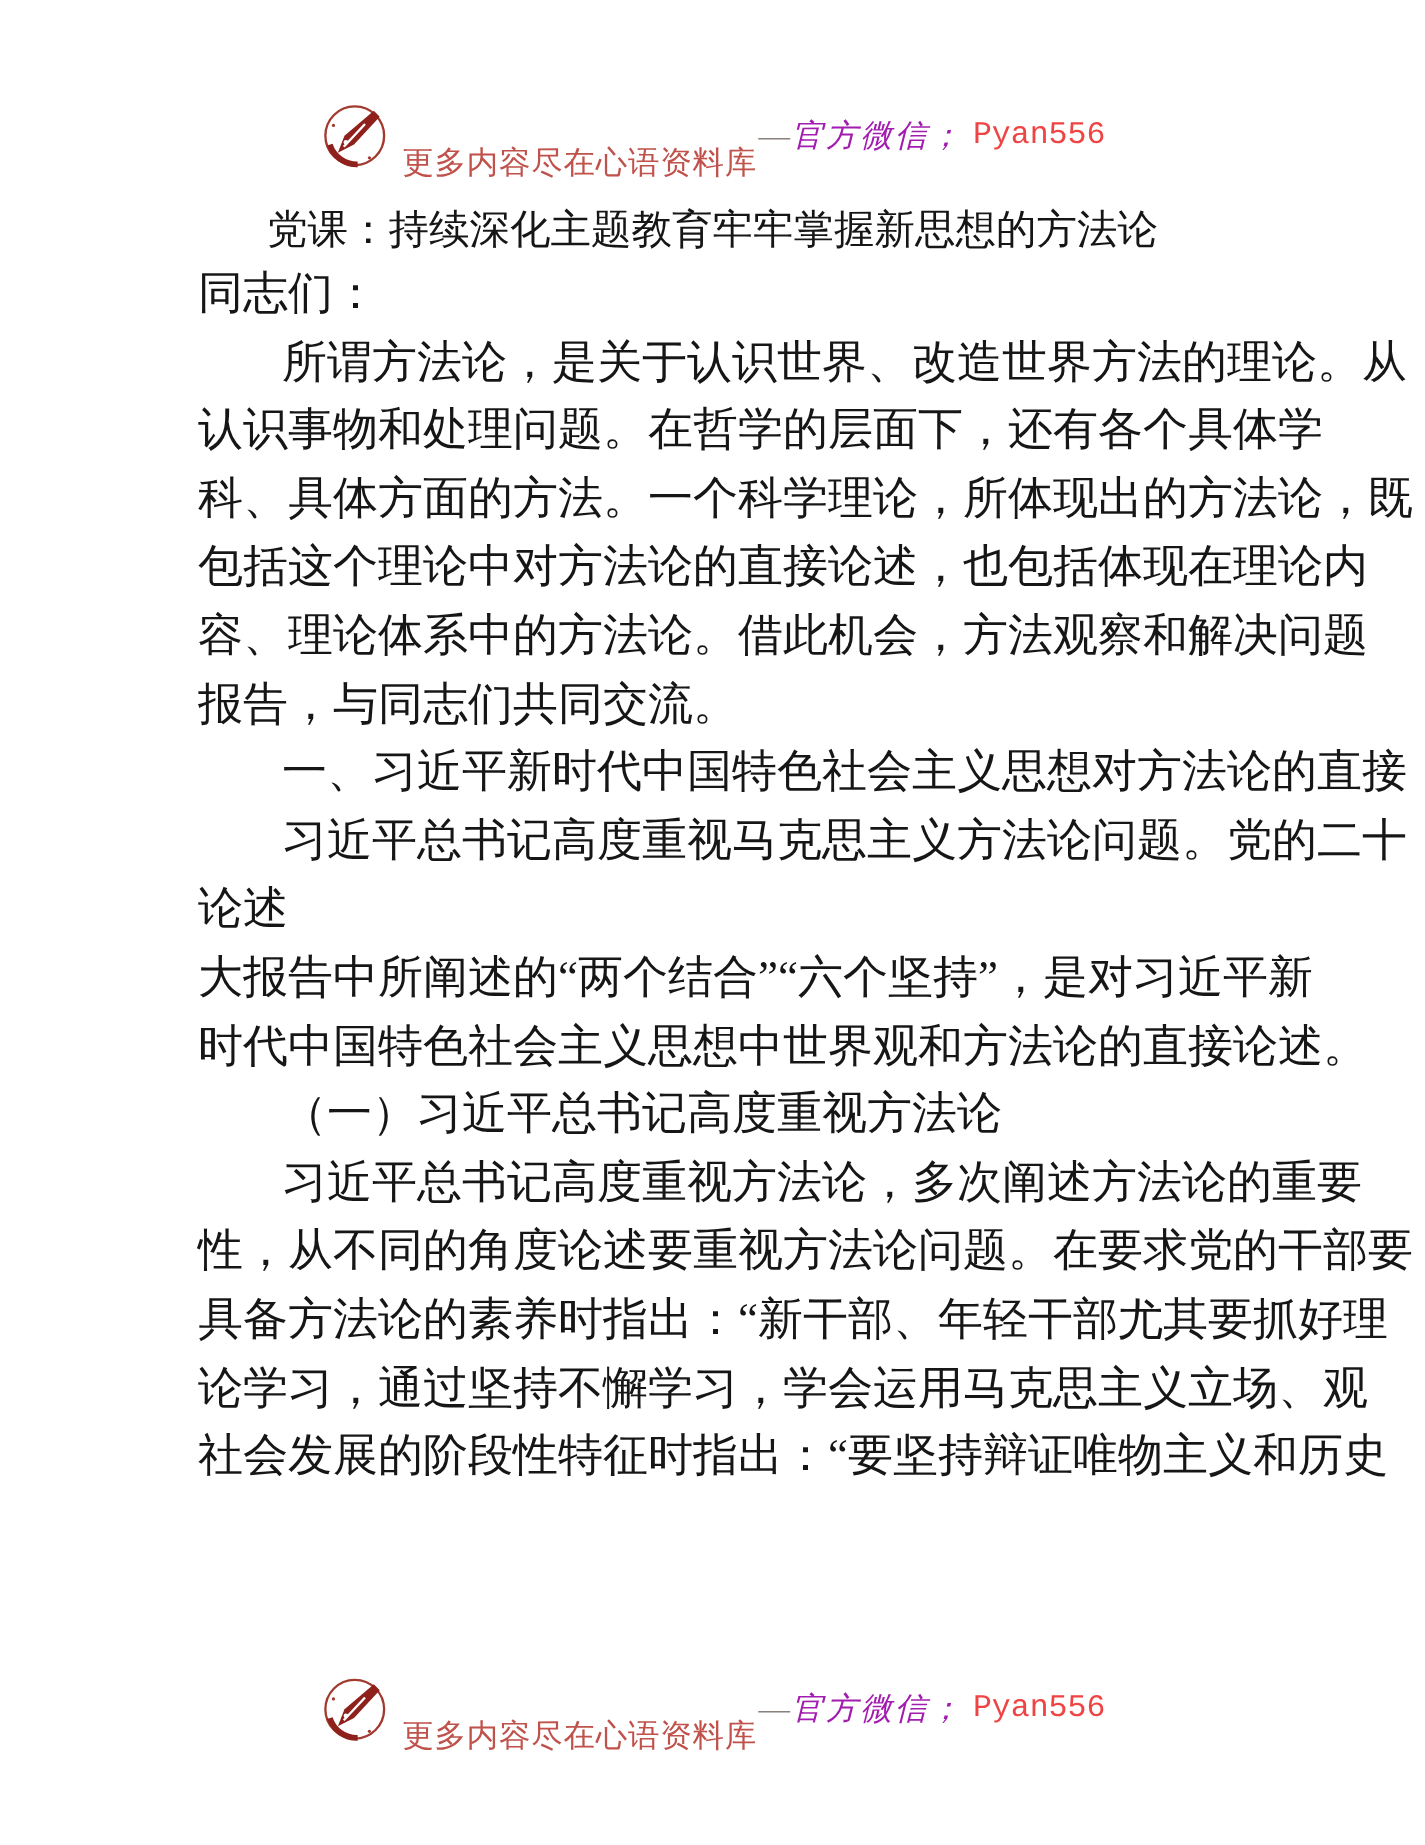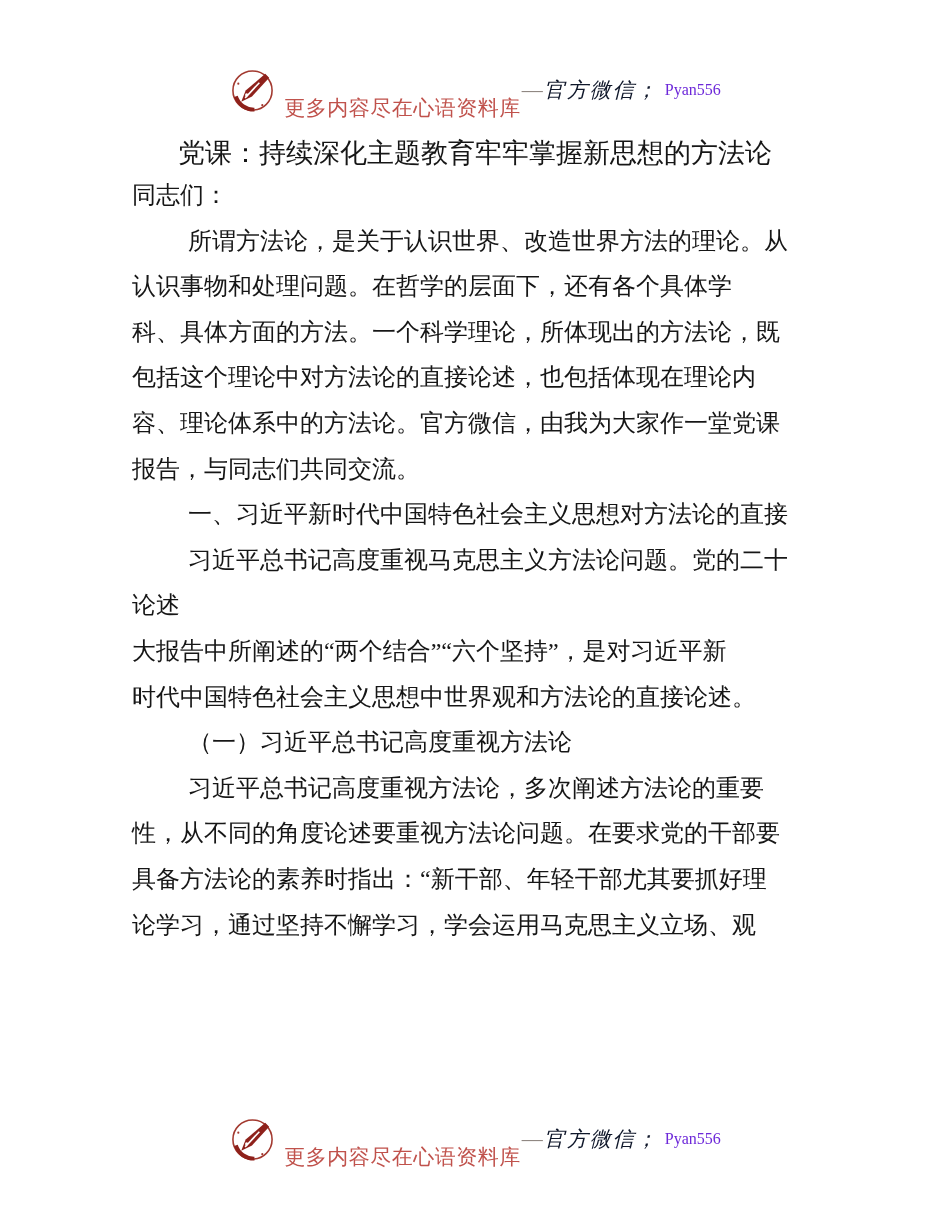--- a/index.html
+++ b/index.html
@@ -37,30 +37,30 @@
     letter-spacing: 0.5px;
     white-space: nowrap;
     margin-top: 36px;
   }
   .brand-sep {
     color: #8a817c;
     font-size: 21px;
     margin: 0 1px;
   }
   .wechat-label {
-    color: #0f172a;
+    color: #a21caf;
     font-size: 21px;
     font-style: italic;
     letter-spacing: 2px;
     white-space: nowrap;
   }
   .wechat-id {
-    color: #6d28d9;
-    font-family: Liberation Serif, serif;
-    font-size: 16px;
+    color: #ef4444;
+    font-family: Liberation Mono, monospace;
+    font-size: 21px;
     margin-left: 6px;
     white-space: nowrap;
   }
 
   
   .doc-title {
     position: absolute;
     top: 130px; left: 0; width: 100%;
     text-align: center;
     font-size: 27px;
@@ -71,21 +71,21 @@
   .doc-body {
     position: absolute;
     top: 173px;
     left: 132px;
     width: 686px;
     color: #161616;
   }
   .line {
     height: 45.6px;
     line-height: 45.6px;
-    font-size: 24px;
+    font-size: 30px;
     white-space: nowrap;
     overflow: visible;
   }
   .line.indent { padding-left: 56px; }
 </style>
 </head>
 <body>
 
 <div class="page">
 
@@ -106,32 +106,33 @@
   </div>
 
   <div class="doc-title">党课：持续深化主题教育牢牢掌握新思想的方法论</div>
 
   <div class="doc-body">
     <div class="line">同志们：</div>
     <div class="line indent">所谓方法论，是关于认识世界、改造世界方法的理论。从</div>
     <div class="line">认识事物和处理问题。在哲学的层面下，还有各个具体学</div>
     <div class="line">科、具体方面的方法。一个科学理论，所体现出的方法论，既</div>
     <div class="line">包括这个理论中对方法论的直接论述，也包括体现在理论内</div>
-    <div class="line">容、理论体系中的方法论。官方微信，由我为大家作一堂党课</div>
+    <div class="line">容、理论体系中的方法论。借此机会，方法观察和解决问题</div>
     <div class="line">报告，与同志们共同交流。</div>
     <div class="line indent">一、习近平新时代中国特色社会主义思想对方法论的直接</div>
     <div class="line indent">习近平总书记高度重视马克思主义方法论问题。党的二十</div>
     <div class="line">论述</div>
     <div class="line">大报告中所阐述的“两个结合”“六个坚持”，是对习近平新</div>
     <div class="line">时代中国特色社会主义思想中世界观和方法论的直接论述。</div>
     <div class="line indent">（一）习近平总书记高度重视方法论</div>
     <div class="line indent">习近平总书记高度重视方法论，多次阐述方法论的重要</div>
     <div class="line">性，从不同的角度论述要重视方法论问题。在要求党的干部要</div>
     <div class="line">具备方法论的素养时指出：“新干部、年轻干部尤其要抓好理</div>
     <div class="line">论学习，通过坚持不懈学习，学会运用马克思主义立场、观</div>
+    <div class="line">社会发展的阶段性特征时指出：“要坚持辩证唯物主义和历史</div>
   </div>
 
   <div class="brand-banner bottom">
     <svg class="brand-logo" viewBox="0 0 48 48">
       <circle cx="24" cy="24" r="20" fill="none" stroke="#a33a30" stroke-width="1.6"></circle>
       <path d="M7 30 A 19.5 19.5 0 0 0 26 43.5" fill="none" stroke="#8e211b" stroke-width="4"></path>
       <path d="M37 7 L17 24 L12.5 35.5 L23.5 30 L41 11 Z" fill="#8e211b"></path>
       <path d="M16.5 31.5 L31 16" stroke="#ffffff" stroke-width="1.6" fill="none"></path>
       <circle cx="18" cy="28.5" r="1.6" fill="#ffffff"></circle>
       <circle cx="9.5" cy="17" r="1.1" fill="#a33a30"></circle>

